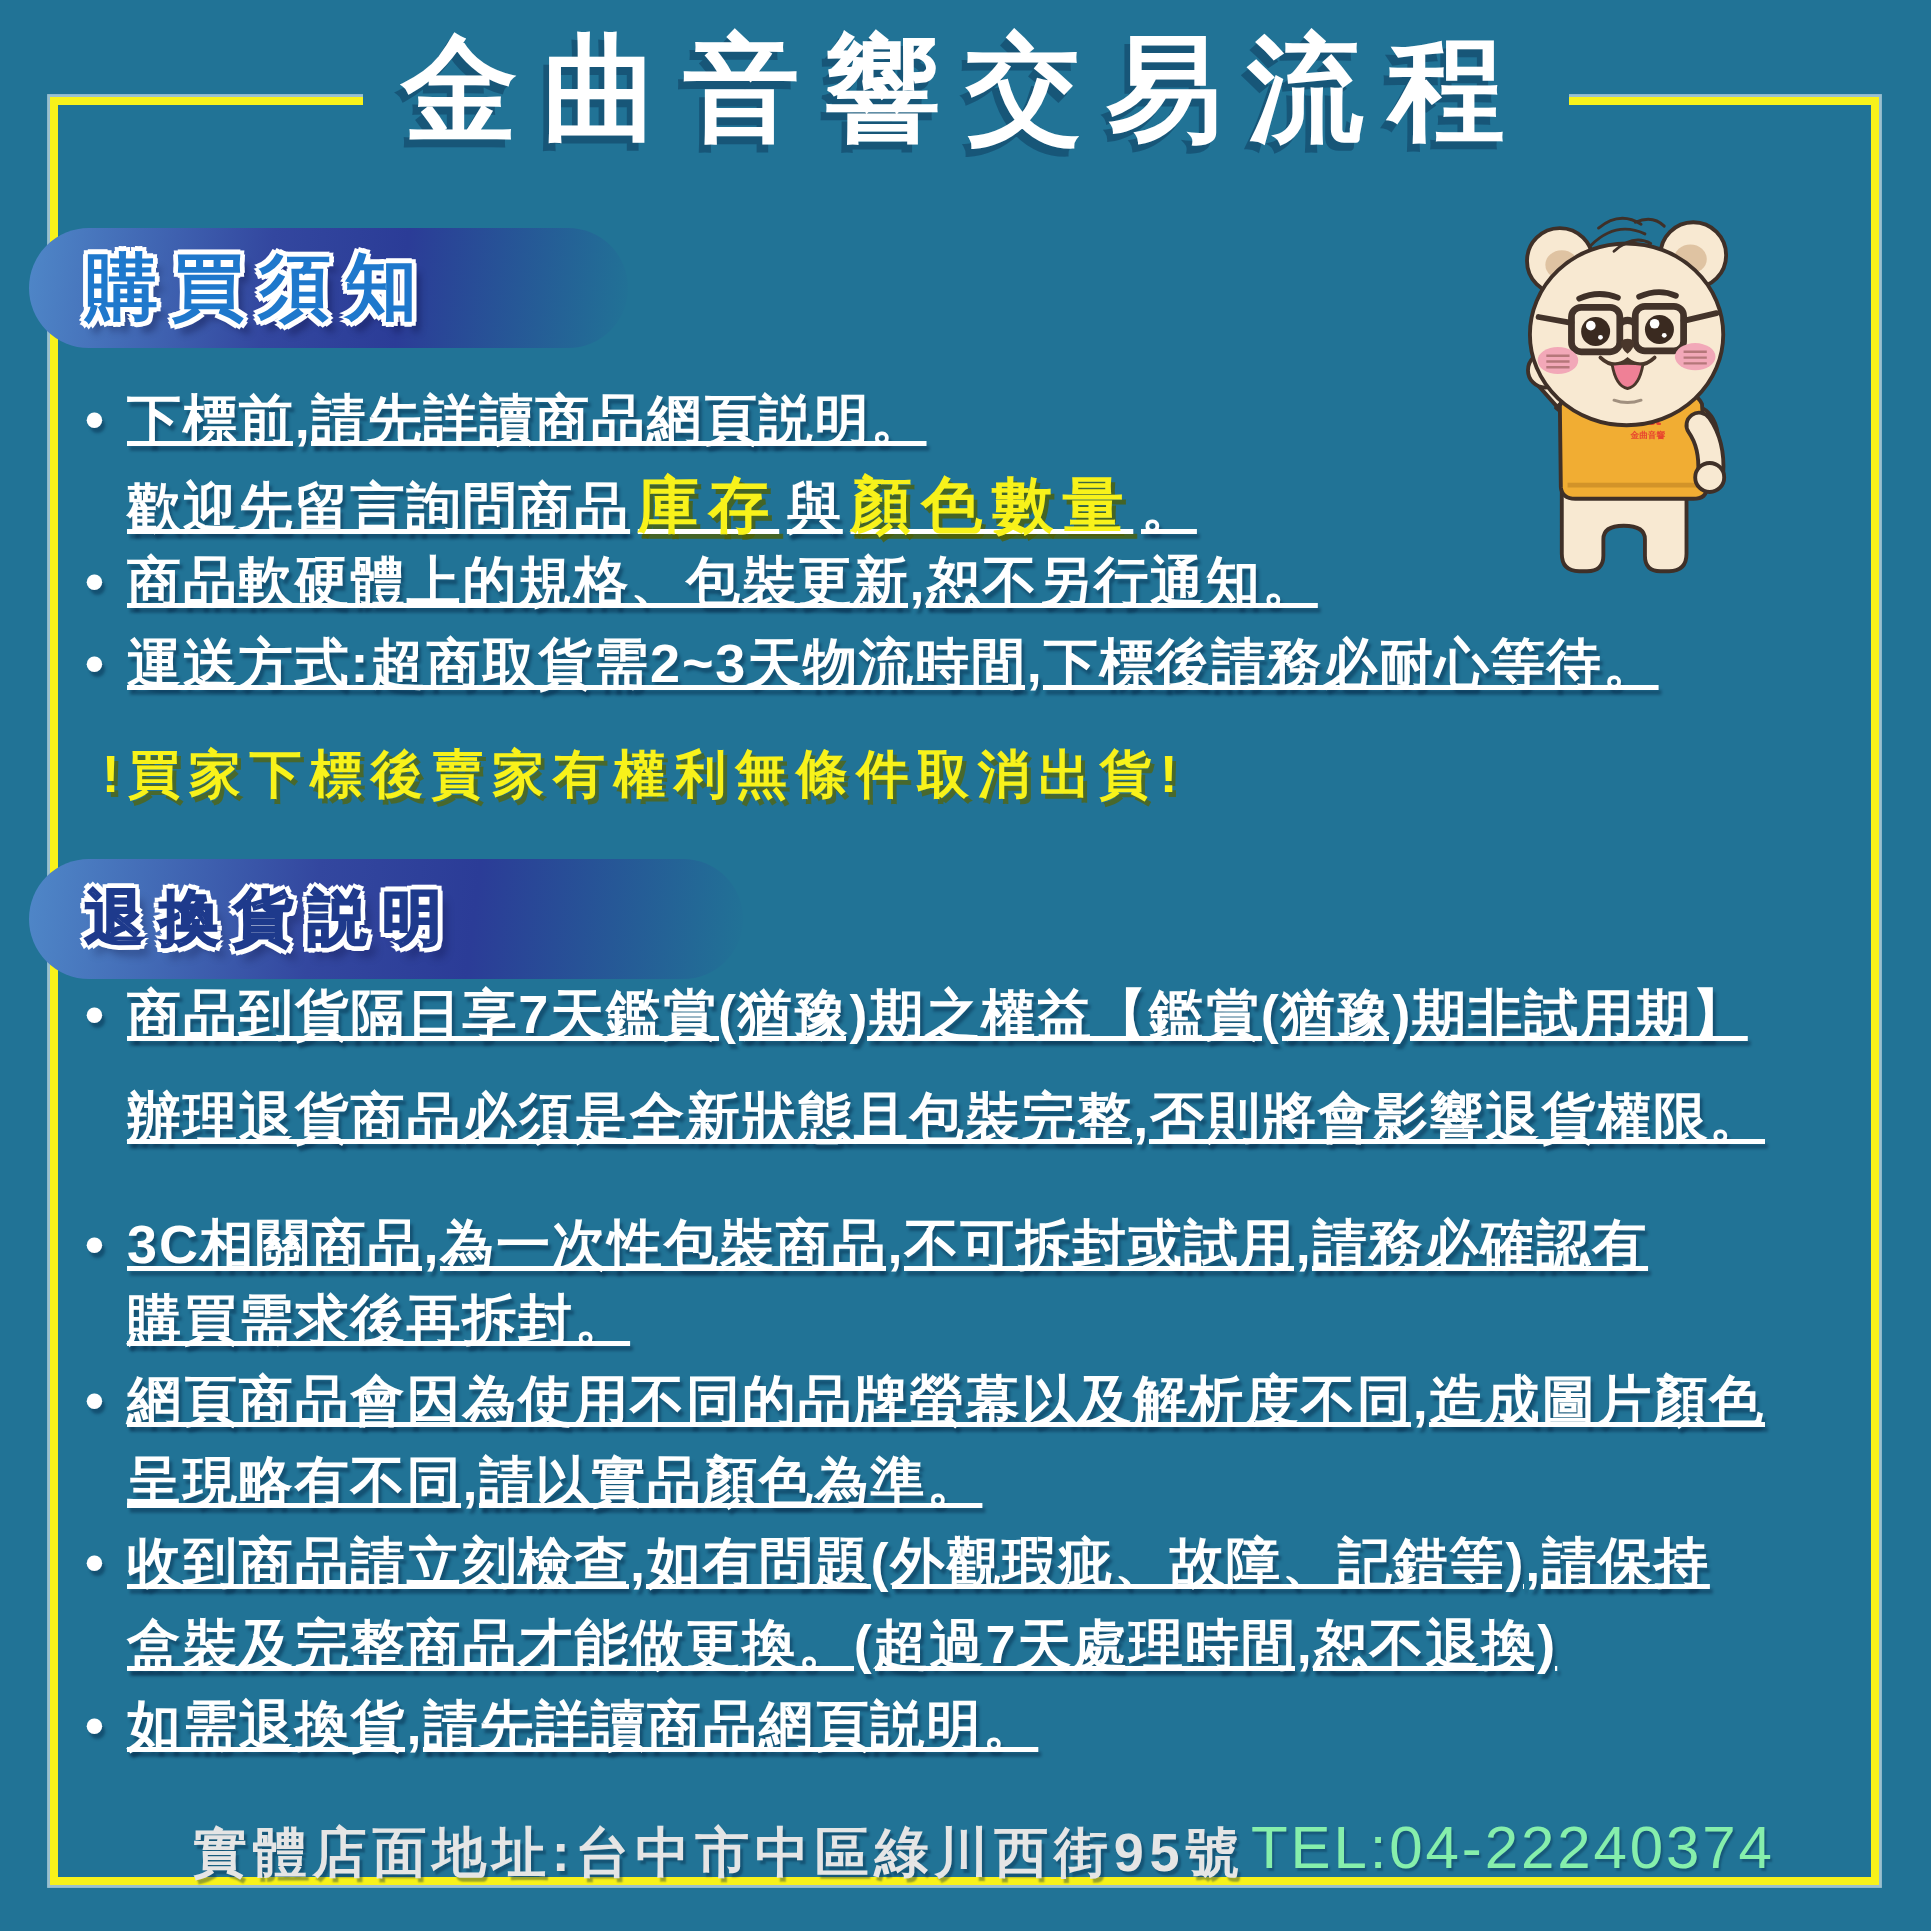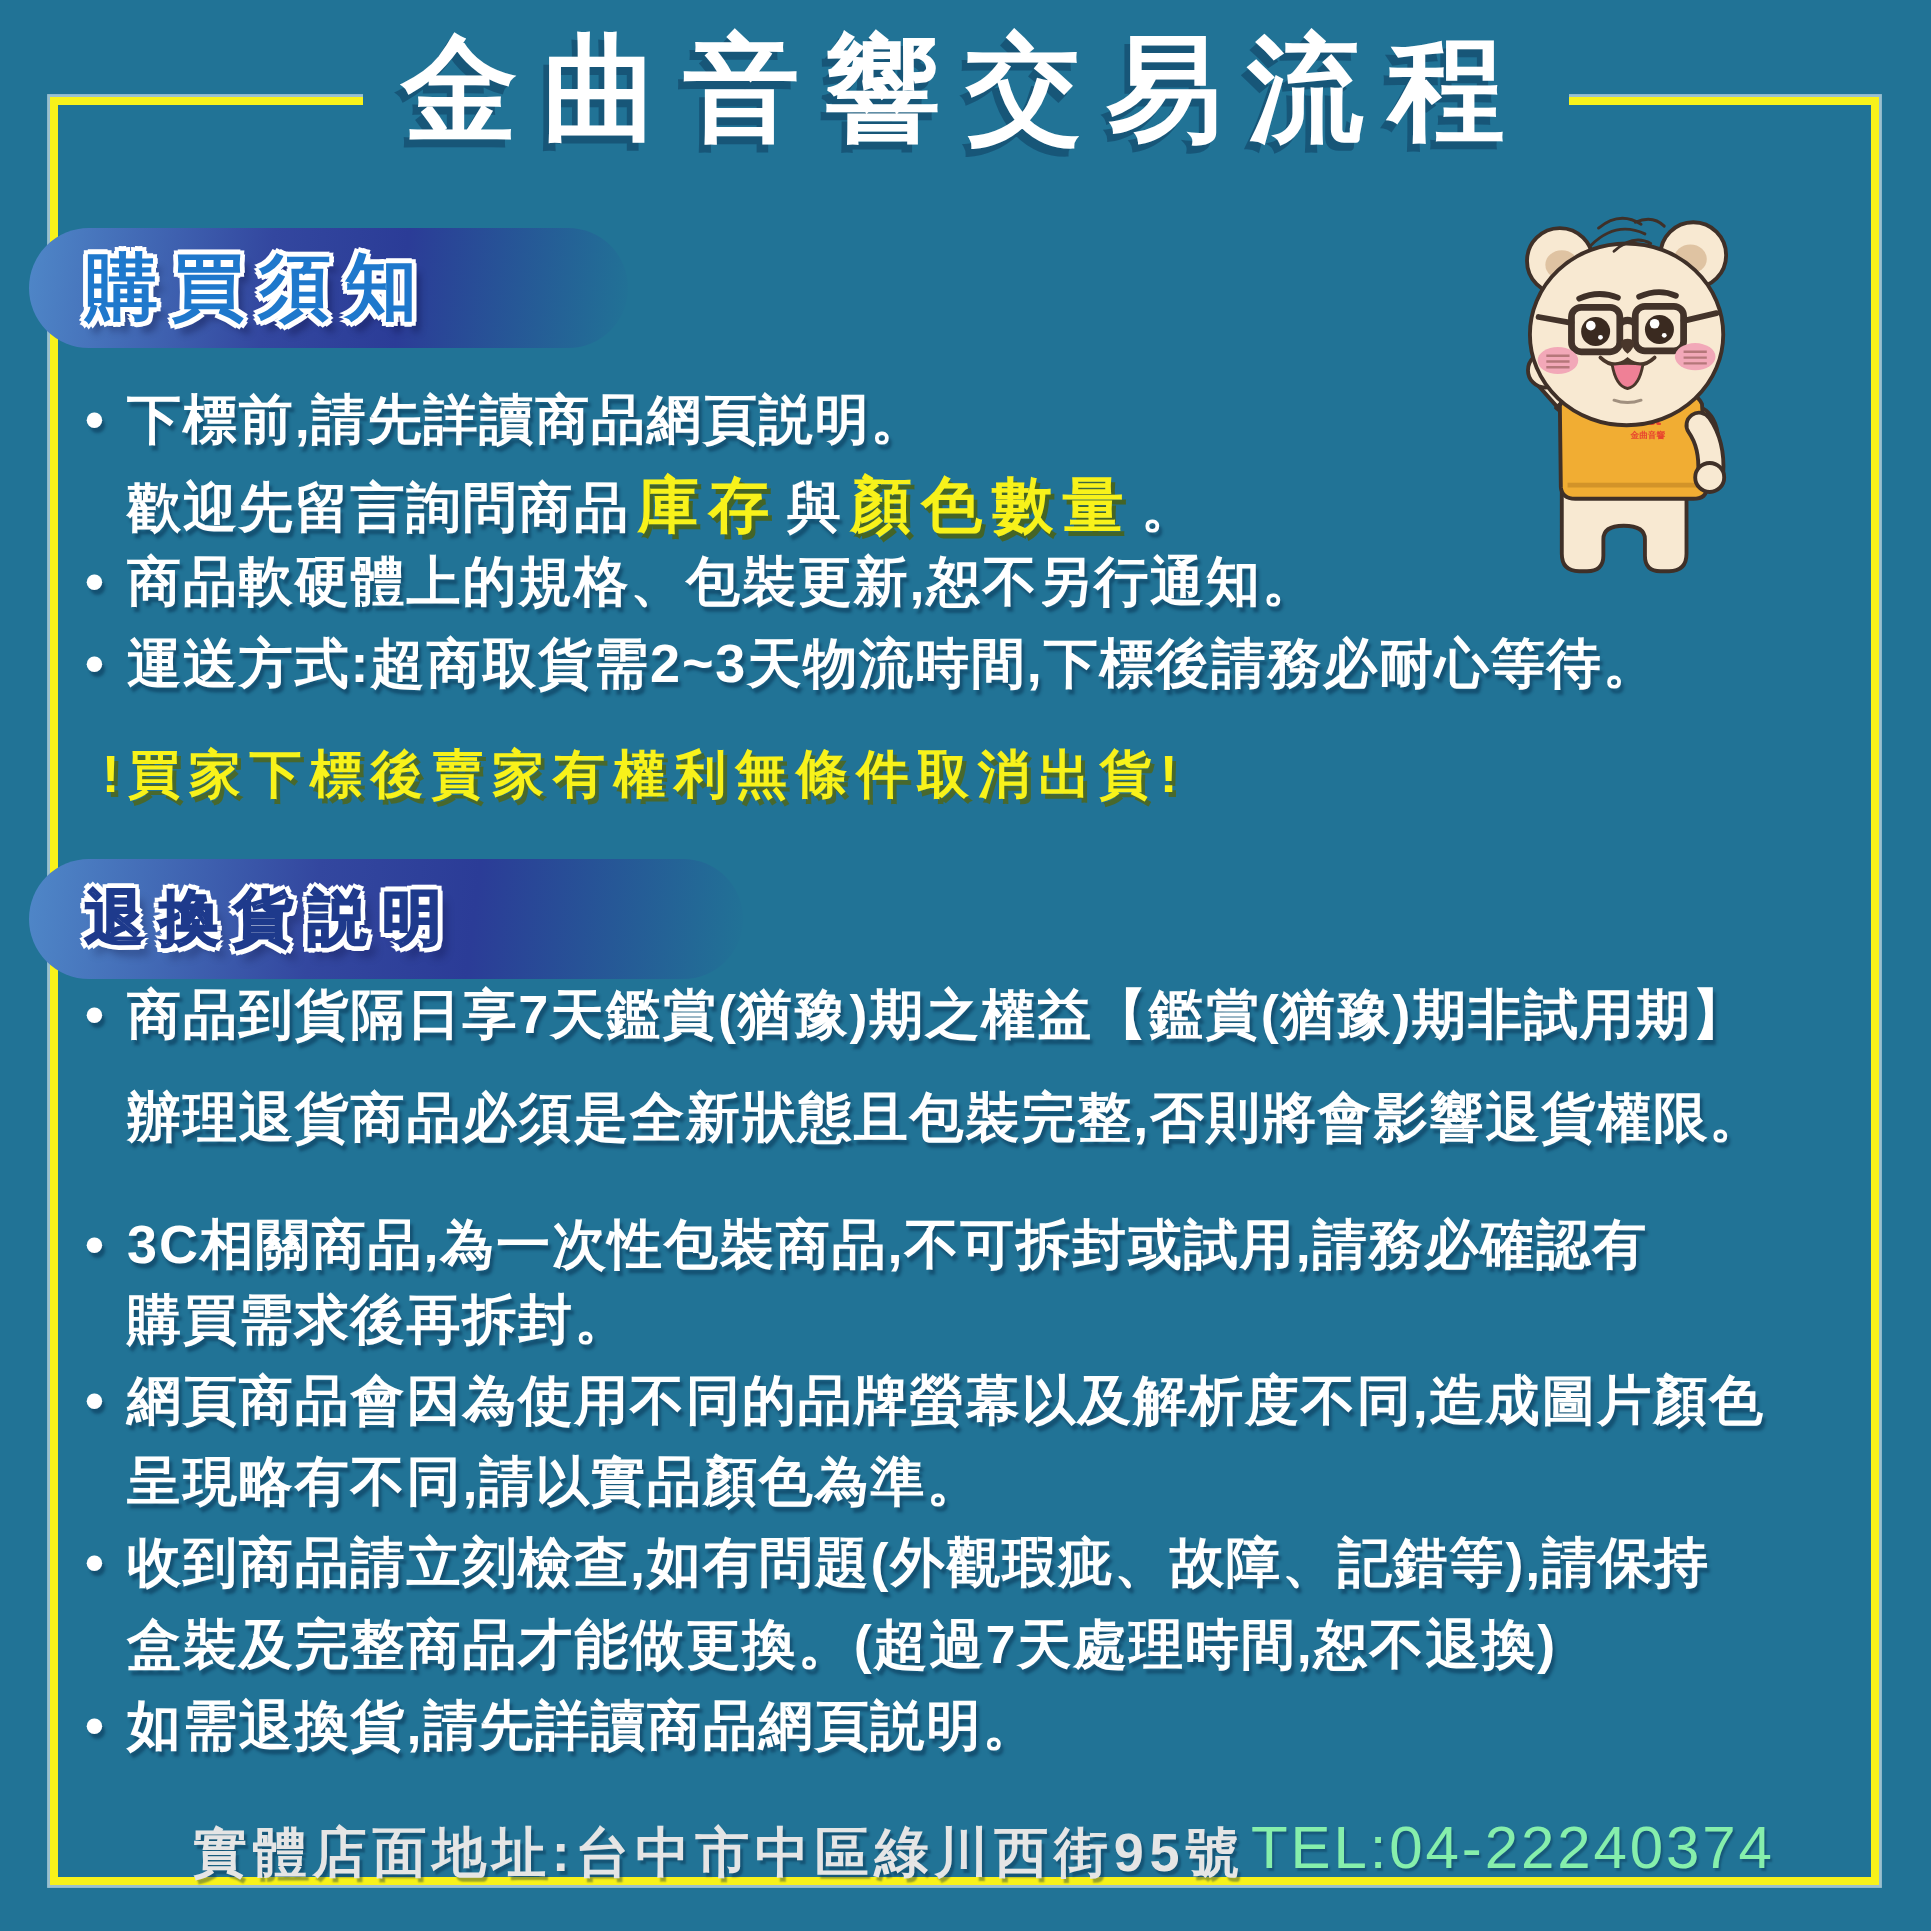--- a/index.html
+++ b/index.html
@@ -47,20 +47,21 @@
     text-shadow:
       -4.8px -4.8px 0 #fff, 4.8px -4.8px 0 #fff, -4.8px 4.8px 0 #fff, 4.8px 4.8px 0 #fff,
       -5.8px 0 0 #fff, 5.8px 0 0 #fff, 0 -5.8px 0 #fff, 0 5.8px 0 #fff,
       8.7px 10.6px 8.7px rgba(0,0,40,.35);
   }
   .line{
     position:absolute;left:85px;white-space:nowrap;
     color:#ffffff;font-size:54px;font-weight:bold;letter-spacing:1.9px;
     text-shadow:2.9px 4.8px 2.9px rgba(5,40,70,.45);
     z-index:2;
+    text-decoration:underline;
   }
   .dot{display:inline-block;width:42px;}
   .cont{padding-left:42px;}
   .hl{
     color:var(--highlight_yellow,#F8F21A);
     font-size:61px;letter-spacing:9.7px;margin:0 7.7px;
     text-shadow:3.9px 4.8px 0 rgba(80,95,0,.75);
   }
   .warning{
     position:absolute;left:102px;top:740px;white-space:nowrap;z-index:2;

